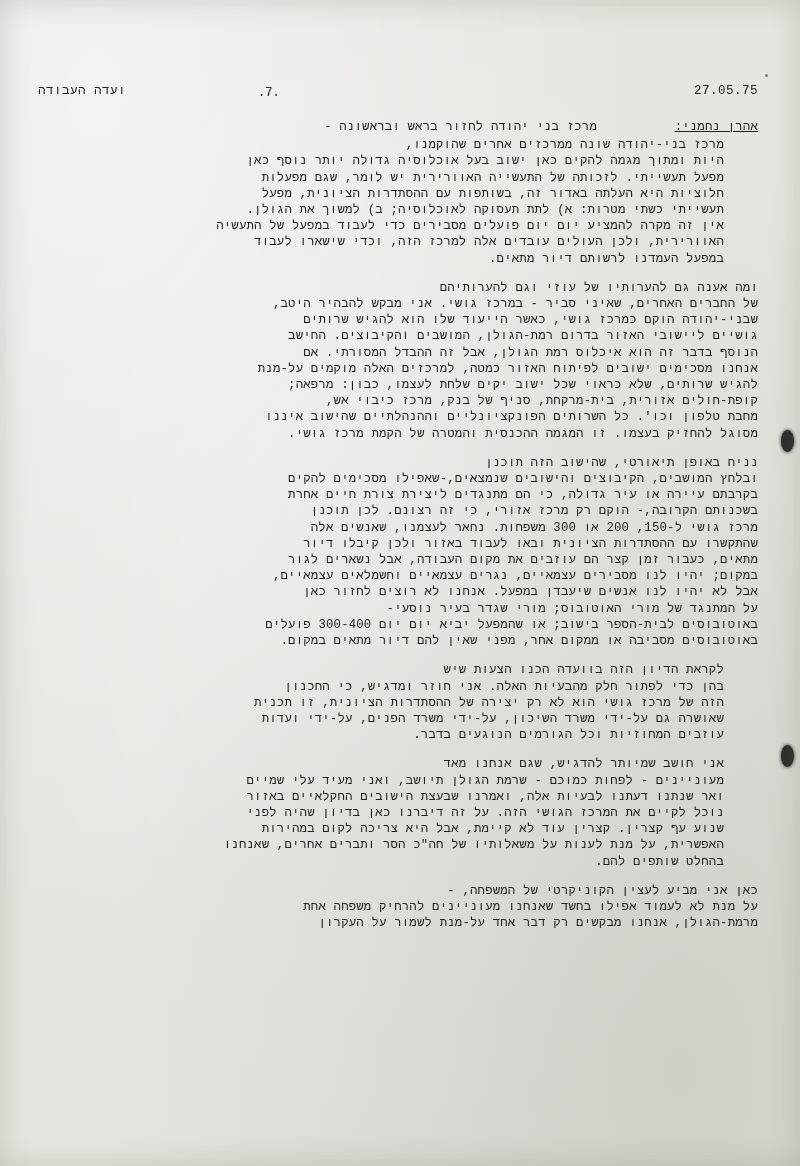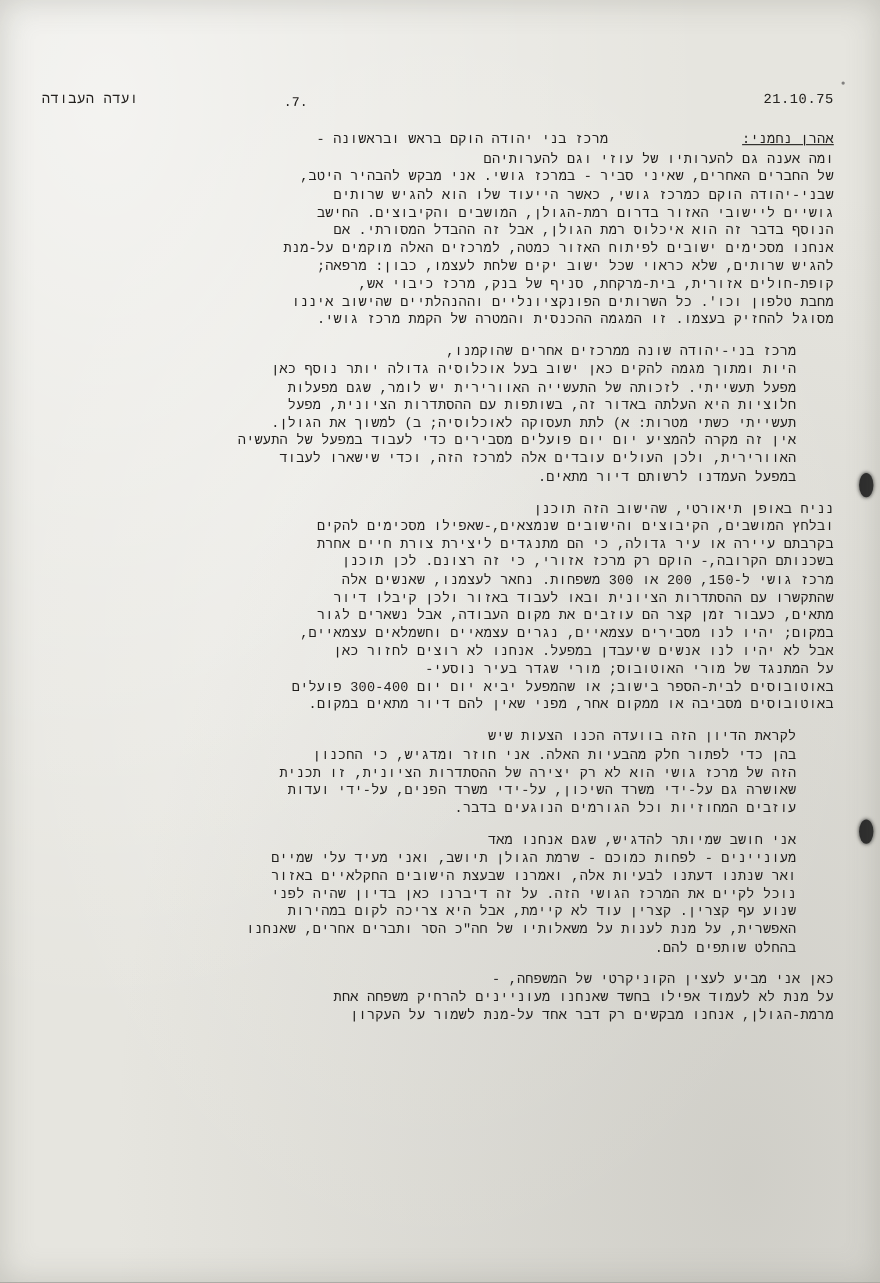--- a/index.html
+++ b/index.html
@@ -83,21 +83,20 @@
     line-height: 16.2px;
     letter-spacing: 0.2px;
   }
   .speaker-line {
     display: block;
     margin-bottom: 2px;
   }
   .speaker-name {
     text-decoration: underline;
     white-space: nowrap;
-    margin-left: 44px;
   }
   .speaker-rest {
     padding-right: 70px;
   }
   p.para {
     margin: 0 0 13px 0;
     white-space: pre-wrap;
   }
   p.para.indent-1 { padding-right: 34px; }
   p.para.tight { margin-bottom: 18px; }
@@ -128,50 +127,50 @@
     pointer-events: none;
   }
 </style>
 </head>
 <body>
 
 <div class="page">
   <div class="sheet">
 
     <div class="doc-header">
-      <span class="header-date">21.10.75</span>
+      <span class="header-date">27.05.75</span>
       <span class="header-pagenum">.7.</span>
       <span class="header-committee">ועדה העבודה</span>
     </div>
 
     <div class="body-col">
 
       <div class="speaker-line">
         <span class="speaker-name">אהרן נחמני:</span>
-        <span class="speaker-rest">מרכז בני יהודה הוקם בראש ובראשונה -</span>
+        <span class="speaker-rest">מרכז בני יהודה לחזור בראש ובראשונה -</span>
       </div>
 
+      <p class="para indent-1">מרכז בני-יהודה שונה ממרכזים אחרים שהוקמנו,
+היות ומתוך מגמה להקים כאן ישוב בעל אוכלוסיה גדולה יותר נוסף כאן
+מפעל תעשייתי. לזכותה של התעשייה האוורירית יש לומר, שגם מפעלות
+חלוציות היא העלתה באדור זה, בשותפות עם ההסתדרות הציונית, מפעל
+תעשייתי כשתי מטרות: א) לתת תעסוקה לאוכלוסיה; ב) למשוך את הגולן.
+אין זה מקרה להמציע יום יום פועלים מסבירים כדי לעבוד במפעל של התעשיה
+האוורירית, ולכן העולים עובדים אלה למרכז הזה, וכדי שישארו לעבוד
+במפעל העמדנו לרשותם דיור מתאים.</p>
       <p class="para">ומה אענה גם להערותיו של עוזי וגם להערותיהם
 של החברים האחרים, שאיני סביר - במרכז גושי. אני מבקש להבהיר היטב,
 שבני-יהודה הוקם כמרכז גושי, כאשר הייעוד שלו הוא להגיש שרותים
 גושיים ליישובי האזור בדרום רמת-הגולן, המושבים והקיבוצים. החישב
 הנוסף בדבר זה הוא איכלוס רמת הגולן, אבל זה ההבדל המסורתי. אם
 אנחנו מסכימים ישובים לפיתוח האזור כמטה, למרכזים האלה מוקמים על-מנת
 להגיש שרותים, שלא כראוי שכל ישוב יקים שלחת לעצמו, כבון: מרפאה;
 קופת-חולים אזורית, בית-מרקחת, סניף של בנק, מרכז כיבוי אש,
 מחבת טלפון וכו'. כל השרותים הפונקציונליים וההנהלתיים שהישוב איננו
 מסוגל להחזיק בעצמו. זו המגמה ההכנסית והמטרה של הקמת מרכז גושי.</p>
-      <p class="para indent-1">מרכז בני-יהודה שונה ממרכזים אחרים שהוקמנו,
-היות ומתוך מגמה להקים כאן ישוב בעל אוכלוסיה גדולה יותר נוסף כאן
-מפעל תעשייתי. לזכותה של התעשייה האוורירית יש לומר, שגם מפעלות
-חלוציות היא העלתה באדור זה, בשותפות עם ההסתדרות הציונית, מפעל
-תעשייתי כשתי מטרות: א) לתת תעסוקה לאוכלוסיה; ב) למשוך את הגולן.
-אין זה מקרה להמציע יום יום פועלים מסבירים כדי לעבוד במפעל של התעשיה
-האוורירית, ולכן העולים עובדים אלה למרכז הזה, וכדי שישארו לעבוד
-במפעל העמדנו לרשותם דיור מתאים.</p>
       <p class="para">נניח באופן תיאורטי, שהישוב הזה תוכנן
 ובלחץ המושבים, הקיבוצים והישובים שנמצאים,-שאפילו מסכימים להקים
 בקרבתם עיירה או עיר גדולה, כי הם מתנגדים ליצירת צורת חיים אחרת
 בשכנותם הקרובה,- הוקם רק מרכז אזורי, כי זה רצונם. לכן תוכנן
 מרכז גושי ל-150, 200 או 300 משפחות. נחאר לעצמנו, שאנשים אלה
 שהתקשרו עם ההסתדרות הציונית ובאו לעבוד באזור ולכן קיבלו דיור
 מתאים, כעבור זמן קצר הם עוזבים את מקום העבודה, אבל נשארים לגור
 במקום; יהיו לנו מסבירים עצמאיים, נגרים עצמאיים וחשמלאים עצמאיים,
 אבל לא יהיו לנו אנשים שיעבדן במפעל. אנחנו לא רוצים לחזור כאן
 על המתנגד של מורי האוטובוס; מורי שגדר בעיר נוסעי-

